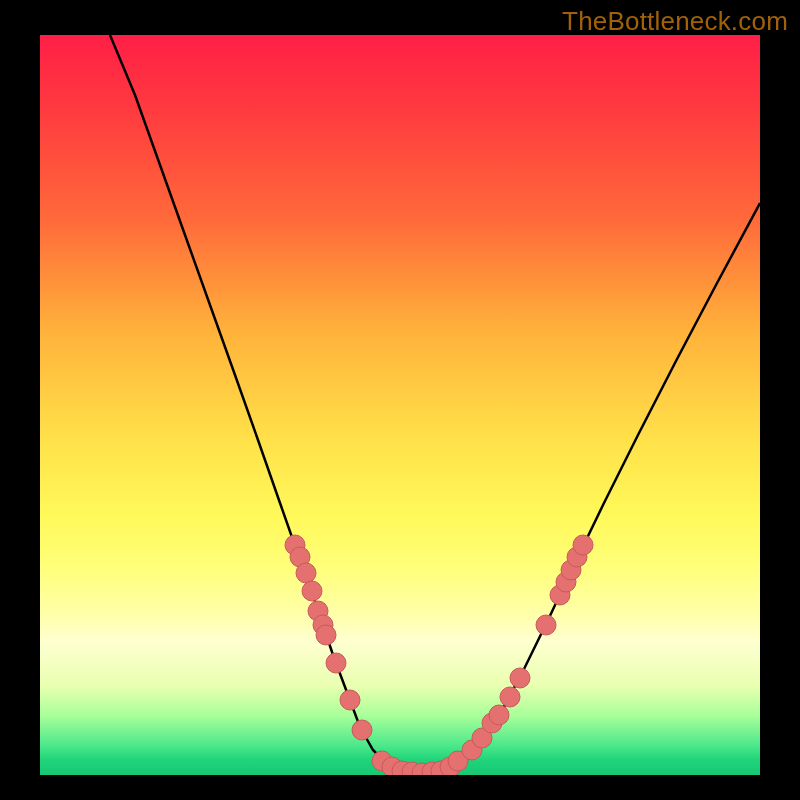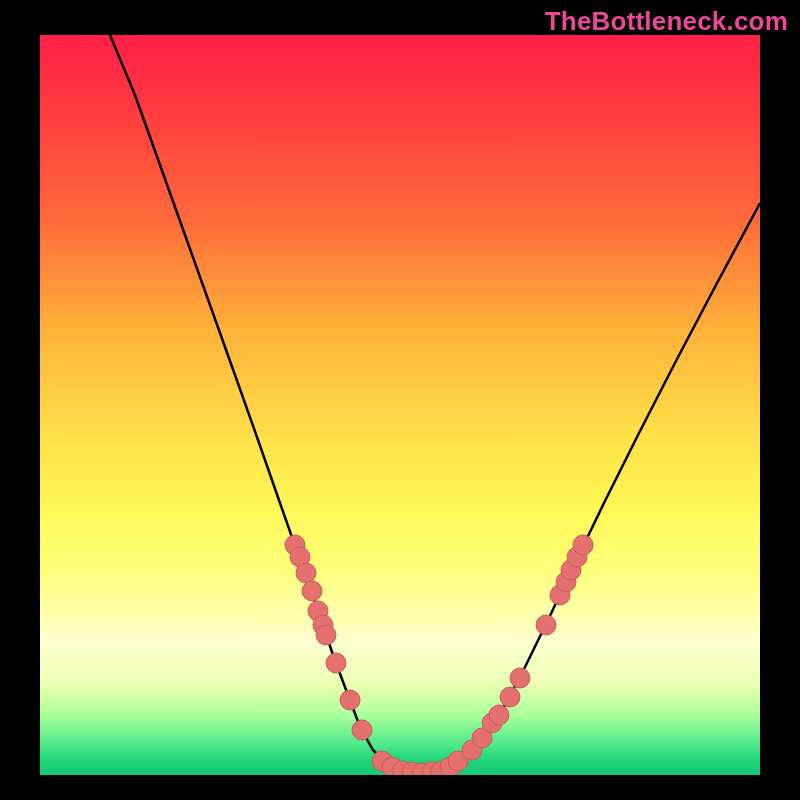--- a/index.html
+++ b/index.html
@@ -40,22 +40,22 @@
       #1fd47a 98%,
       #18c774 100%
     );
   }
   .watermark {
     position: absolute;
     top: 6px;
     right: 12px;
     font-family: Arial, Helvetica, sans-serif;
     font-size: 26px;
-    color: #ec4899;
-    font-weight: 700;
+    color: #a16207;
+    font-weight: 400;
     letter-spacing: 0.2px;
   }
   svg {
     position: absolute;
     left: 0;
     top: 0;
   }
 </style>
 </head>
 <body>

